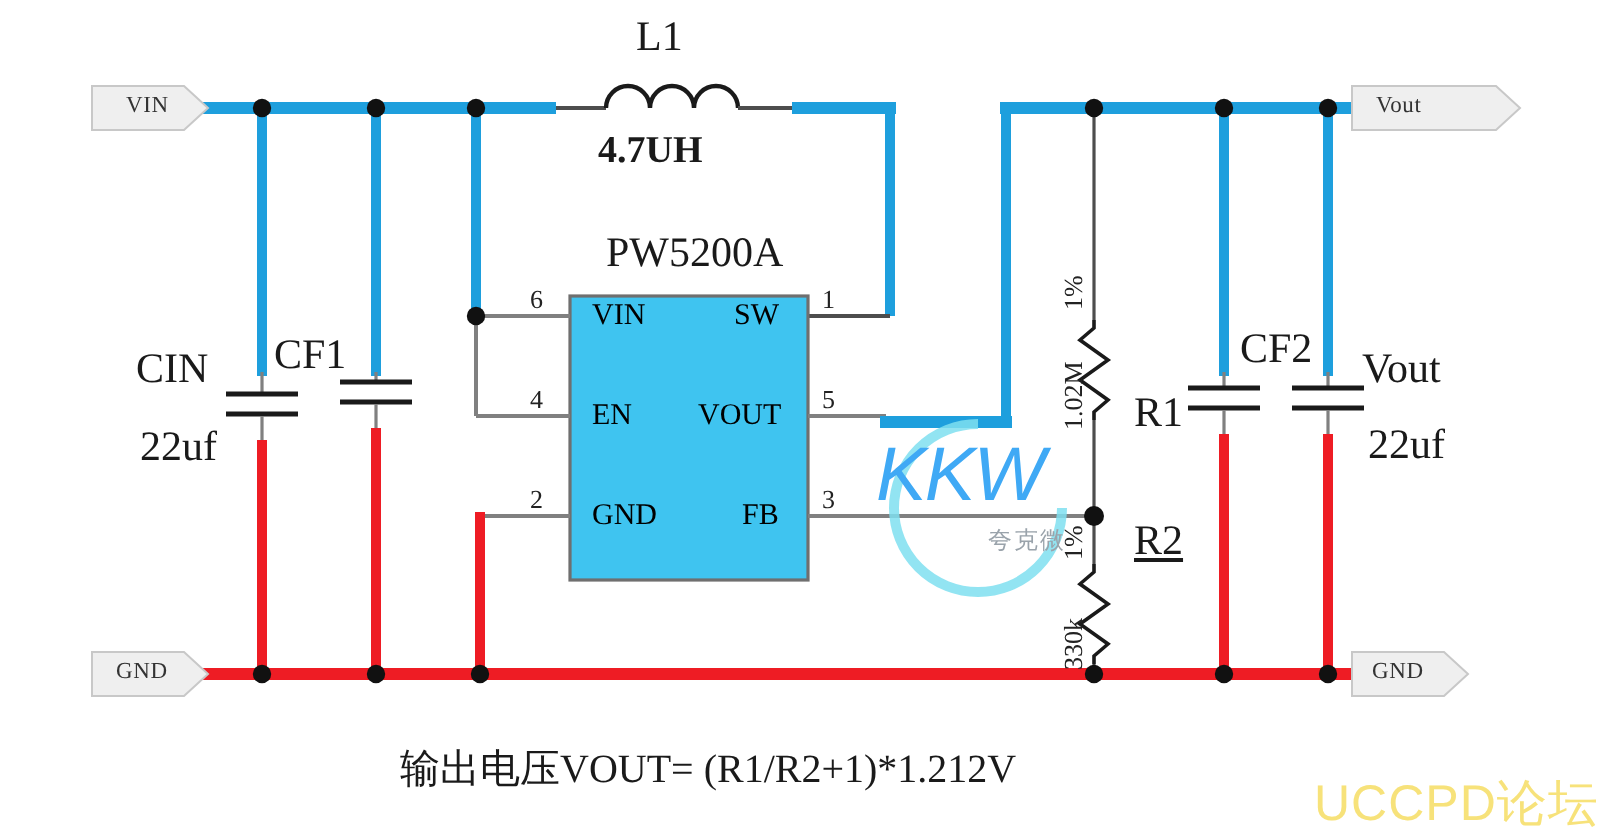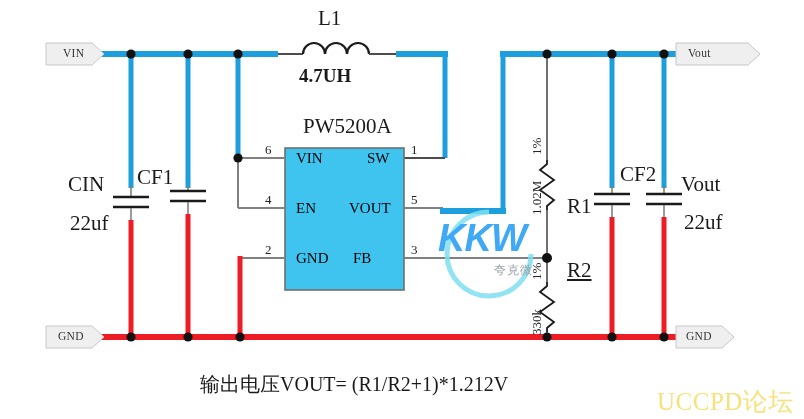--- a/index.html
+++ b/index.html
@@ -61,21 +61,21 @@
     position: absolute;
     font-size: 25px;
     color: #f7e27a;
     font-family: "Liberation Sans", sans-serif;
     letter-spacing: 0.5px;
     white-space: nowrap;
   }
   .wm-kkw {
     position: absolute;
     font-size: 38px;
-    font-weight: bold;
+    font-weight: normal;
     font-style: italic;
     font-family: "Liberation Sans", sans-serif;
     color: #3fa9f5;
     letter-spacing: -1px;
     white-space: nowrap;
   }
   .wm-kkw-cn {
     position: absolute;
     font-size: 12px;
     color: #9aa3ab;
@@ -231,33 +231,33 @@
 <div class="lbl lbl-pinnum" style="left:265px; top:242px;">2</div>
 <div class="lbl lbl-pinnum" style="left:411px; top:142px;">1</div>
 <div class="lbl lbl-pinnum" style="left:411px; top:192px;">5</div>
 <div class="lbl lbl-pinnum" style="left:411px; top:242px;">3</div>
 
 <div class="lbl lbl-pinname" style="left:296px; top:150px;">VIN</div>
 <div class="lbl lbl-pinname" style="left:296px; top:200px;">EN</div>
 <div class="lbl lbl-pinname" style="left:296px; top:250px;">GND</div>
 <div class="lbl lbl-pinname" style="left:367px; top:150px;">SW</div>
 <div class="lbl lbl-pinname" style="left:349px; top:200px;">VOUT</div>
-<div class="lbl lbl-pinname" style="left:353px; top:250px;">FB</div>
+<div class="lbl lbl-pinname" style="left:371px; top:250px;">FB</div>
 
 <div class="lbl lbl-big" style="left:68px; top:172px;">CIN</div>
 <div class="lbl lbl-big" style="left:70px; top:211px;">22uf</div>
 <div class="lbl lbl-big" style="left:137px; top:165px;">CF1</div>
 <div class="lbl lbl-big" style="left:620px; top:162px;">CF2</div>
 <div class="lbl lbl-big" style="left:681px; top:172px;">Vout</div>
 <div class="lbl lbl-big" style="left:684px; top:210px;">22uf</div>
 
 <div class="lbl lbl-big" style="left:567px; top:160px;margin-top:34px;">R1</div>
 <div class="lbl lbl-big" style="left:567px; top:258px;text-decoration:underline;">R2</div>
 <div class="lbl lbl-vert" style="left:529px; top:215px;">1.02M</div>
 <div class="lbl lbl-vert" style="left:529px; top:155px;">1%</div>
 <div class="lbl lbl-vert" style="left:529px; top:335px;">330k</div>
 <div class="lbl lbl-vert" style="left:529px; top:280px;">1%</div>
 
 <div class="lbl lbl-formula" style="left:200px; top:371px;">输出电压VOUT= (R1/R2+1)*1.212V</div>
 
 <div class="wm-kkw" style="left:438px; top:217px;">KKW</div>
 <div class="wm-kkw-cn" style="left:478px; top:262px;margin-left:16px;">夸克微</div>
-<div class="wm-uccpd" style="left:657px; top:385px;font-family:Liberation Serif, serif;">UCCPD论坛</div>
+<div class="wm-uccpd" style="left:657px; top:385px;">UCCPD论坛</div>
 
 </body></html>

